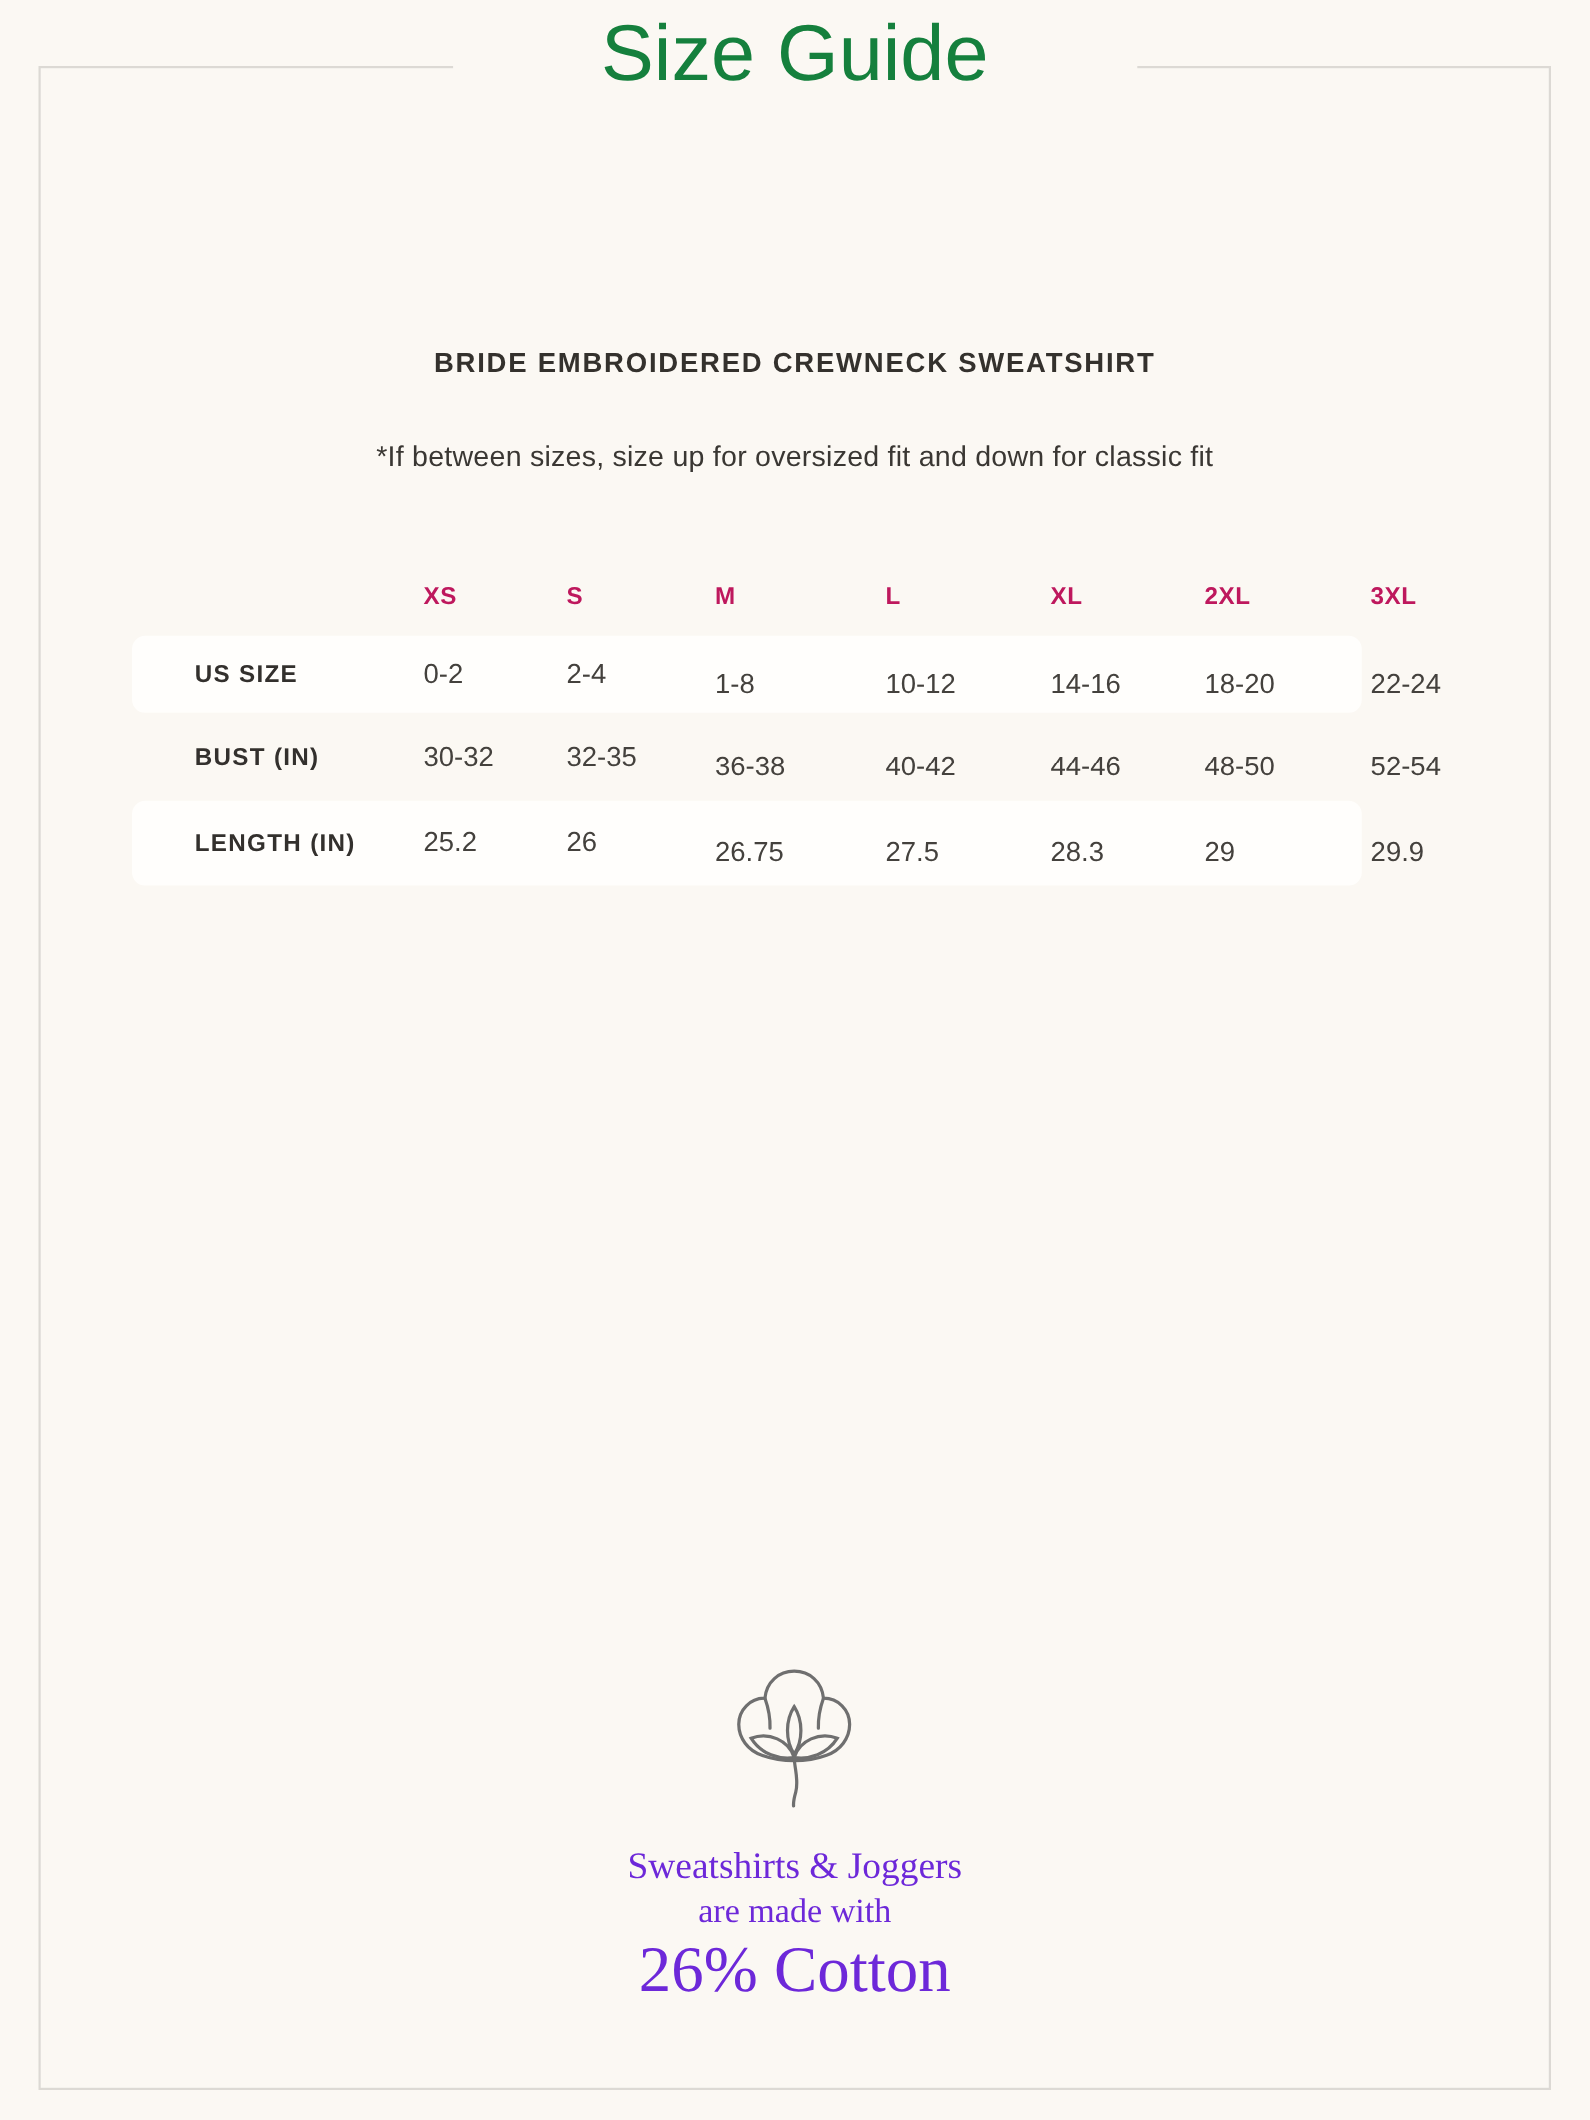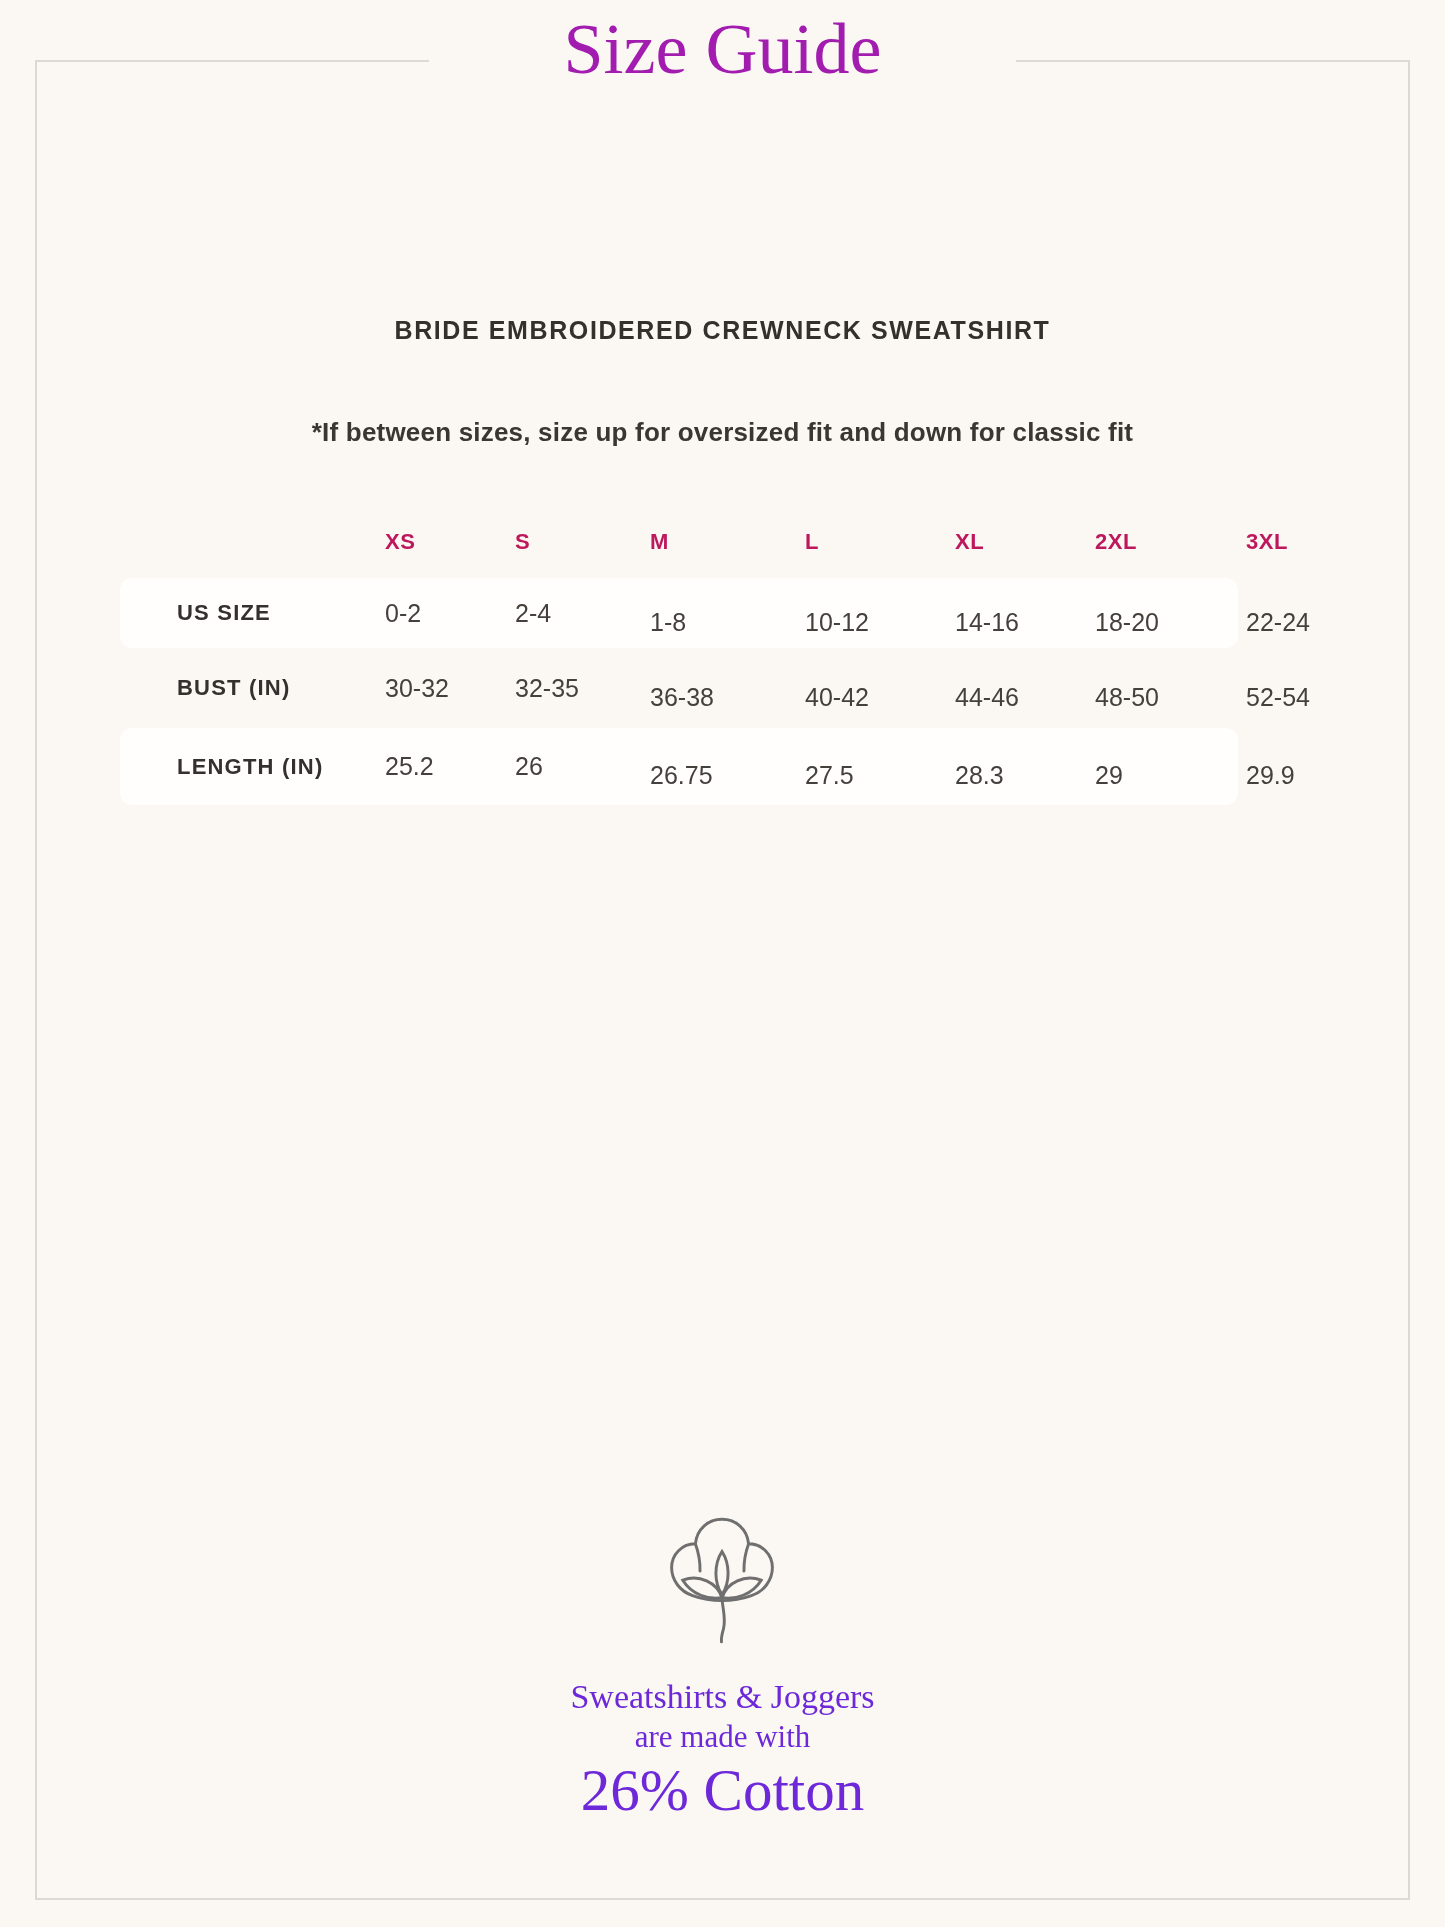--- a/index.html
+++ b/index.html
@@ -9,30 +9,30 @@
     font-family:"Liberation Sans","DejaVu Sans",sans-serif;
     color:#36332f;
   }
   .frame{
     position:absolute;left:35px;top:60px;right:35px;bottom:27px;
     border:2px solid #dcd9d4;
   }
   .page-title{
     position:absolute;top:12px;left:50%;transform:translateX(-50%);
     z-index:2;background:#fbf8f3;padding:0 135px;white-space:nowrap;
-    font-family:Liberation Serif, serif;
-    font-size:72px;line-height:1.05;font-weight:400;color:#a21caf;
+    font-family:Liberation Sans, sans-serif;
+    font-size:72px;line-height:1.05;font-weight:400;color:#15803d;
   }
   .product-title{
     position:absolute;top:316px;left:0;width:100%;text-align:center;
     font-size:25px;font-weight:700;letter-spacing:1.6px;color:#34312d;
   }
   .fit-note{
-    position:absolute;top:417px;left:0;width:100%;text-align:center;
-    font-size:26px;font-weight:700;letter-spacing:.2px;color:#3a3733;
+    position:absolute;top:400px;left:0;width:100%;text-align:center;
+    font-size:26px;font-weight:400;letter-spacing:.2px;color:#3a3733;
   }
   .size-table{position:absolute;left:120px;top:505px;width:1298px;height:305px;}
   .tr{
     position:absolute;left:0;width:100%;
     display:grid;grid-template-columns:265px 130px 135px 155px 150px 140px 151px 1fr;
     align-items:center;
   }
   .tr.head-row{top:0;height:73px;}
   .tr.r1{top:73px;height:70px;}
   .tr.r2{top:143px;height:80px;}

